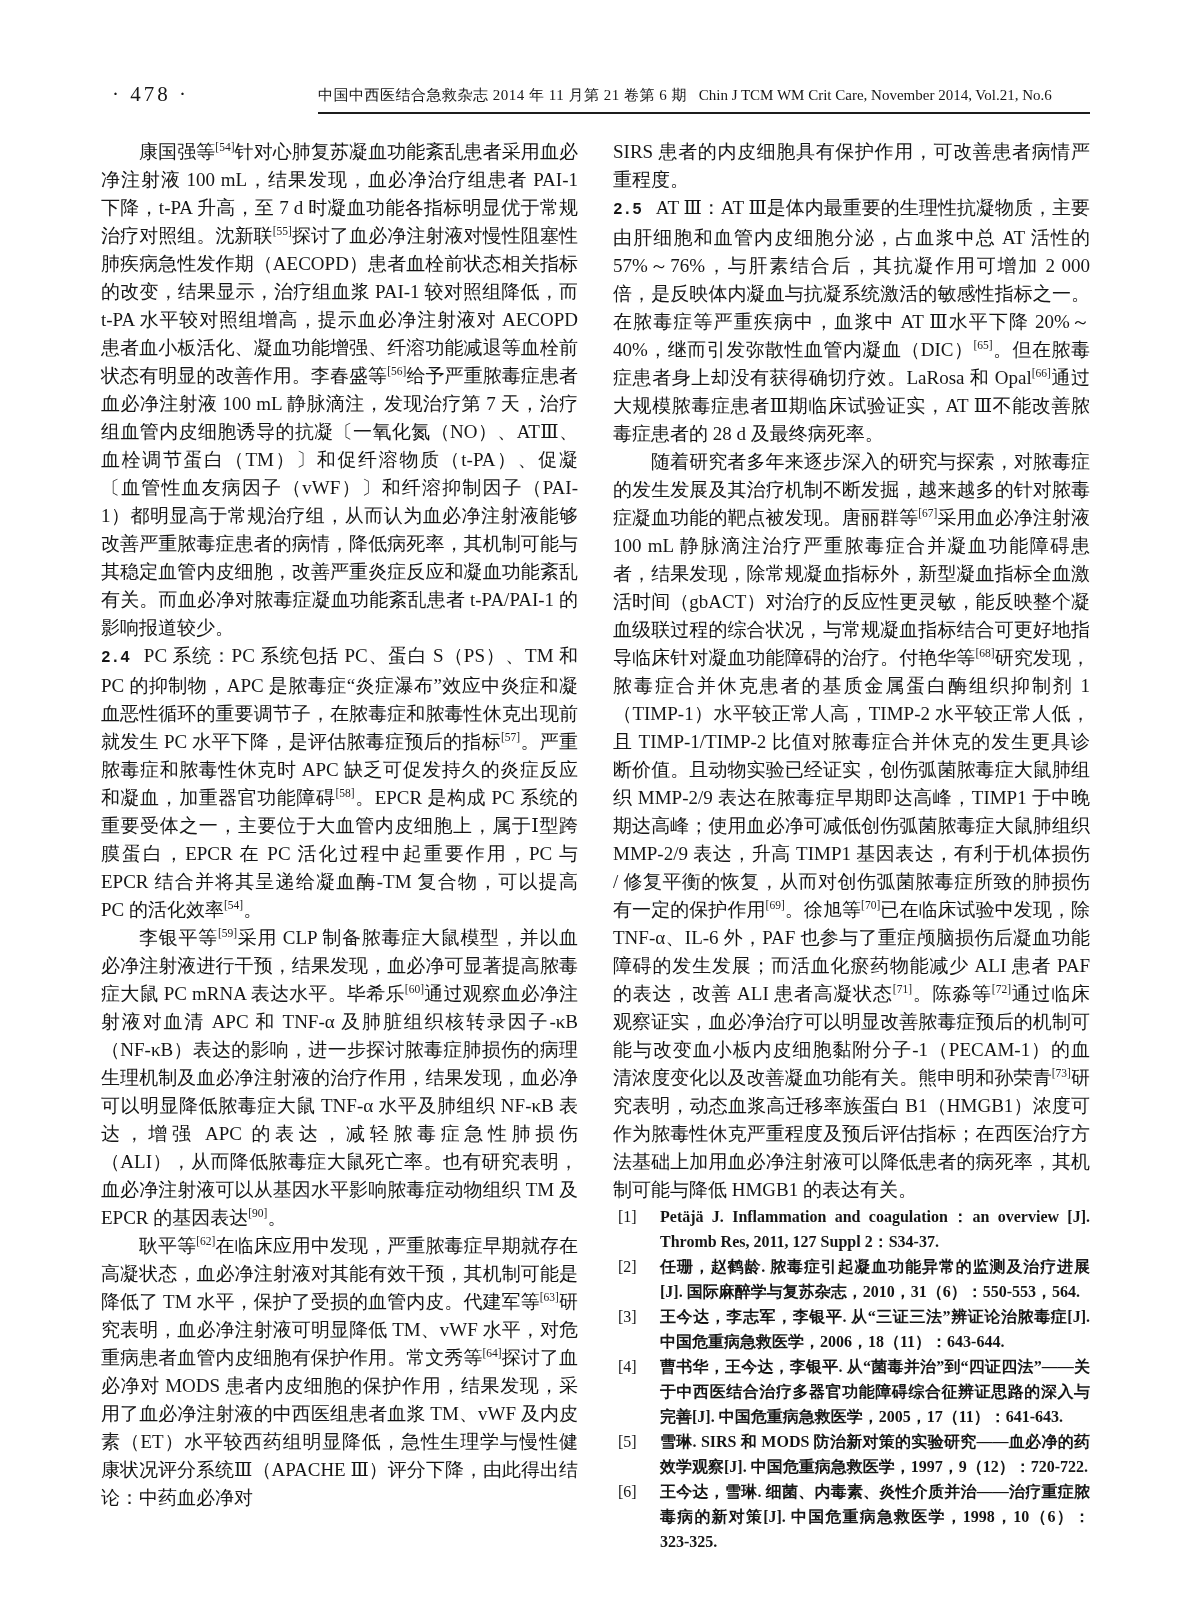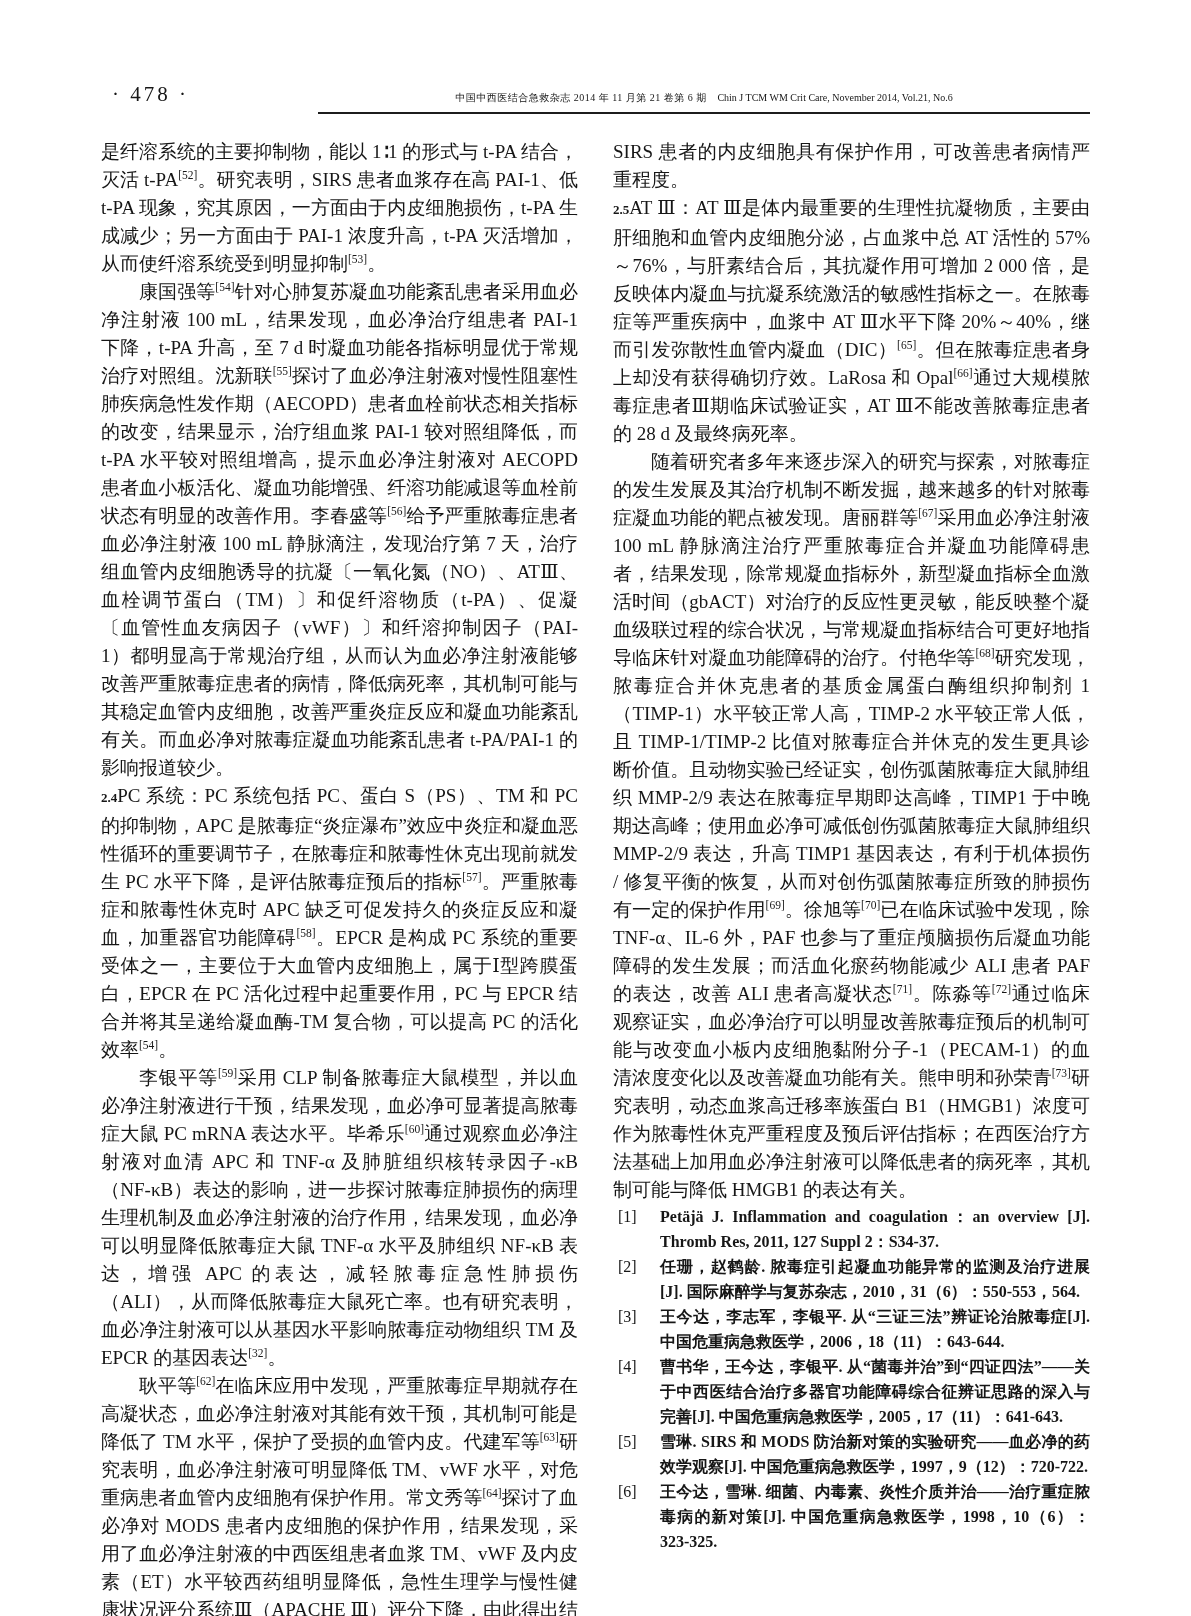--- a/index.html
+++ b/index.html
@@ -21,22 +21,22 @@
   }
   .pageno {
     flex:0 0 206px;
     font-size:21px;
     letter-spacing:3px;
     padding-bottom:7px;
     white-space:nowrap;
   }
   .jtitle {
     flex:1;
-    text-align:center;
-    font-size:10px;
+    text-align:left;
+    font-size:15px;
     white-space:nowrap;
     border-bottom:2px solid #1c1c1c;
     padding-bottom:7px;
   }
   .jtitle .zh { letter-spacing:0.5px; }
   .jtitle .en { margin-left:8px; }
   .columns {
     position:absolute;
     top:138px; left:101px; right:101px;
     display:flex;
@@ -46,22 +46,23 @@
     width:477px;
     font-size:19px;
     line-height:28px;
     text-align:justify;
   }
   .para { margin:0; }
   .para.indented { text-indent:2em; }
   .para.section { text-indent:0; }
   .secno {
     font-weight:bold;
-    font-family:Liberation Serif, serif;
-    font-size:13px;
+    font-family:Liberation Mono, monospace;
+    font-size:16px;
+    margin-right:14px;
   }
   sup {
     font-size:11.5px;
     line-height:0;
     vertical-align:super;
     letter-spacing:0;
   }
   .refhead {
     font-weight:bold;
     font-family:"Liberation Sans","DejaVu Sans",sans-serif;
@@ -85,24 +86,23 @@
   <div class="header">
     <div class="pageno">· 478 ·</div>
     <div class="jtitle">
       <span class="zh">中国中西医结合急救杂志 2014 年 11 月第 21 卷第 6 期</span>
       <span class="en">Chin J TCM WM Crit Care, November 2014, Vol.21, No.6</span>
     </div>
   </div>
 
   <div class="columns">
     <div class="col">
-        <p class="para continuation">是纤溶系统的主要抑制物，能以 1∶1 的形式与 t-PA 结合，灭活 t-PA<sup>[52]</sup>。研究表明，SIRS 患者血浆存在高 PAI-1、低 t-PA 现象，究其原因，一方面由于内皮细胞损伤，t-PA 生成减少；另一方面由于 PAI-1 浓度升高，t-PA 灭活增加，从而使纤溶系统受到明显抑制<sup>[53]</sup>。</p>
         <p class="para indented">康国强等<sup>[54]</sup>针对心肺复苏凝血功能紊乱患者采用血必净注射液 100 mL，结果发现，血必净治疗组患者 PAI-1 下降，t-PA 升高，至 7 d 时凝血功能各指标明显优于常规治疗对照组。沈新联<sup>[55]</sup>探讨了血必净注射液对慢性阻塞性肺疾病急性发作期（AECOPD）患者血栓前状态相关指标的改变，结果显示，治疗组血浆 PAI-1 较对照组降低，而 t-PA 水平较对照组增高，提示血必净注射液对 AECOPD 患者血小板活化、凝血功能增强、纤溶功能减退等血栓前状态有明显的改善作用。李春盛等<sup>[56]</sup>给予严重脓毒症患者血必净注射液 100 mL 静脉滴注，发现治疗第 7 天，治疗组血管内皮细胞诱导的抗凝〔一氧化氮（NO）、ATⅢ、血栓调节蛋白（TM）〕和促纤溶物质（t-PA）、促凝〔血管性血友病因子（vWF）〕和纤溶抑制因子（PAI-1）都明显高于常规治疗组，从而认为血必净注射液能够改善严重脓毒症患者的病情，降低病死率，其机制可能与其稳定血管内皮细胞，改善严重炎症反应和凝血功能紊乱有关。而血必净对脓毒症凝血功能紊乱患者 t-PA/PAI-1 的影响报道较少。</p>
         <p class="para section"><b class="secno">2.4</b>PC 系统：PC 系统包括 PC、蛋白 S（PS）、TM 和 PC 的抑制物，APC 是脓毒症“炎症瀑布”效应中炎症和凝血恶性循环的重要调节子，在脓毒症和脓毒性休克出现前就发生 PC 水平下降，是评估脓毒症预后的指标<sup>[57]</sup>。严重脓毒症和脓毒性休克时 APC 缺乏可促发持久的炎症反应和凝血，加重器官功能障碍<sup>[58]</sup>。EPCR 是构成 PC 系统的重要受体之一，主要位于大血管内皮细胞上，属于Ⅰ型跨膜蛋白，EPCR 在 PC 活化过程中起重要作用，PC 与 EPCR 结合并将其呈递给凝血酶-TM 复合物，可以提高 PC 的活化效率<sup>[54]</sup>。</p>
-        <p class="para indented">李银平等<sup>[59]</sup>采用 CLP 制备脓毒症大鼠模型，并以血必净注射液进行干预，结果发现，血必净可显著提高脓毒症大鼠 PC mRNA 表达水平。毕希乐<sup>[60]</sup>通过观察血必净注射液对血清 APC 和 TNF-α 及肺脏组织核转录因子-κB（NF-κB）表达的影响，进一步探讨脓毒症肺损伤的病理生理机制及血必净注射液的治疗作用，结果发现，血必净可以明显降低脓毒症大鼠 TNF-α 水平及肺组织 NF-κB 表达，增强 APC 的表达，减轻脓毒症急性肺损伤（ALI），从而降低脓毒症大鼠死亡率。也有研究表明，血必净注射液可以从基因水平影响脓毒症动物组织 TM 及 EPCR 的基因表达<sup>[32]</sup>。</p>
+        <p class="para indented">李银平等<sup>[59]</sup>采用 CLP 制备脓毒症大鼠模型，并以血必净注射液进行干预，结果发现，血必净可显著提高脓毒症大鼠 PC mRNA 表达水平。毕希乐<sup>[60]</sup>通过观察血必净注射液对血清 APC 和 TNF-α 及肺脏组织核转录因子-κB（NF-κB）表达的影响，进一步探讨脓毒症肺损伤的病理生理机制及血必净注射液的治疗作用，结果发现，血必净可以明显降低脓毒症大鼠 TNF-α 水平及肺组织 NF-κB 表达，增强 APC 的表达，减轻脓毒症急性肺损伤（ALI），从而降低脓毒症大鼠死亡率。也有研究表明，血必净注射液可以从基因水平影响脓毒症动物组织 TM 及 EPCR 的基因表达<sup>[90]</sup>。</p>
         <p class="para indented">耿平等<sup>[62]</sup>在临床应用中发现，严重脓毒症早期就存在高凝状态，血必净注射液对其能有效干预，其机制可能是降低了 TM 水平，保护了受损的血管内皮。代建军等<sup>[63]</sup>研究表明，血必净注射液可明显降低 TM、vWF 水平，对危重病患者血管内皮细胞有保护作用。常文秀等<sup>[64]</sup>探讨了血必净对 MODS 患者内皮细胞的保护作用，结果发现，采用了血必净注射液的中西医组患者血浆 TM、vWF 及内皮素（ET）水平较西药组明显降低，急性生理学与慢性健康状况评分系统Ⅲ（APACHE Ⅲ）评分下降，由此得出结论：中药血必净对</p>
       </div>
     <div class="col">
       <div>
           <p class="para continuation">SIRS 患者的内皮细胞具有保护作用，可改善患者病情严重程度。</p>
           <p class="para section"><b class="secno">2.5</b>AT Ⅲ：AT Ⅲ是体内最重要的生理性抗凝物质，主要由肝细胞和血管内皮细胞分泌，占血浆中总 AT 活性的 57%～76%，与肝素结合后，其抗凝作用可增加 2 000 倍，是反映体内凝血与抗凝系统激活的敏感性指标之一。在脓毒症等严重疾病中，血浆中 AT Ⅲ水平下降 20%～40%，继而引发弥散性血管内凝血（DIC）<sup>[65]</sup>。但在脓毒症患者身上却没有获得确切疗效。LaRosa 和 Opal<sup>[66]</sup>通过大规模脓毒症患者Ⅲ期临床试验证实，AT Ⅲ不能改善脓毒症患者的 28 d 及最终病死率。</p>
           <p class="para indented">随着研究者多年来逐步深入的研究与探索，对脓毒症的发生发展及其治疗机制不断发掘，越来越多的针对脓毒症凝血功能的靶点被发现。唐丽群等<sup>[67]</sup>采用血必净注射液 100 mL 静脉滴注治疗严重脓毒症合并凝血功能障碍患者，结果发现，除常规凝血指标外，新型凝血指标全血激活时间（gbACT）对治疗的反应性更灵敏，能反映整个凝血级联过程的综合状况，与常规凝血指标结合可更好地指导临床针对凝血功能障碍的治疗。付艳华等<sup>[68]</sup>研究发现，脓毒症合并休克患者的基质金属蛋白酶组织抑制剂 1（TIMP-1）水平较正常人高，TIMP-2 水平较正常人低，且 TIMP-1/TIMP-2 比值对脓毒症合并休克的发生更具诊断价值。且动物实验已经证实，创伤弧菌脓毒症大鼠肺组织 MMP-2/9 表达在脓毒症早期即达高峰，TIMP1 于中晚期达高峰；使用血必净可减低创伤弧菌脓毒症大鼠肺组织 MMP-2/9 表达，升高 TIMP1 基因表达，有利于机体损伤 / 修复平衡的恢复，从而对创伤弧菌脓毒症所致的肺损伤有一定的保护作用<sup>[69]</sup>。徐旭等<sup>[70]</sup>已在临床试验中发现，除 TNF-α、IL-6 外，PAF 也参与了重症颅脑损伤后凝血功能障碍的发生发展；而活血化瘀药物能减少 ALI 患者 PAF 的表达，改善 ALI 患者高凝状态<sup>[71]</sup>。陈淼等<sup>[72]</sup>通过临床观察证实，血必净治疗可以明显改善脓毒症预后的机制可能与改变血小板内皮细胞黏附分子-1（PECAM-1）的血清浓度变化以及改善凝血功能有关。熊申明和孙荣青<sup>[73]</sup>研究表明，动态血浆高迁移率族蛋白 B1（HMGB1）浓度可作为脓毒性休克严重程度及预后评估指标；在西医治疗方法基础上加用血必净注射液可以降低患者的病死率，其机制可能与降低 HMGB1 的表达有关。</p>
         </div>
       <div>
           <div class="ref">

